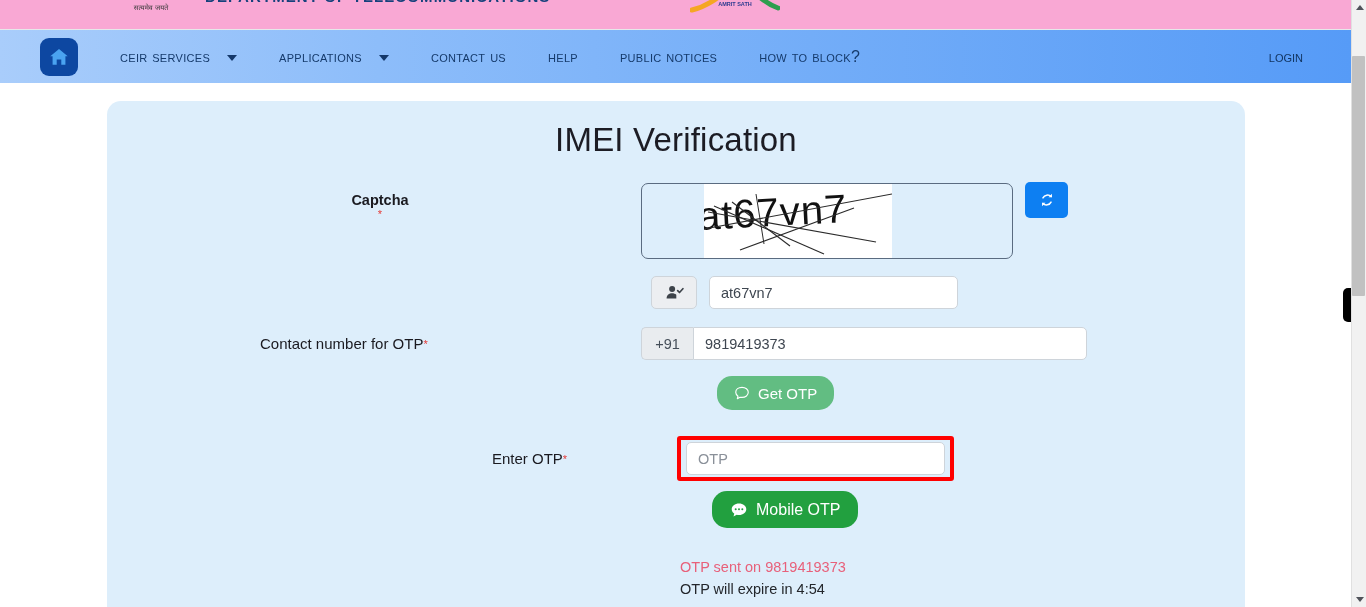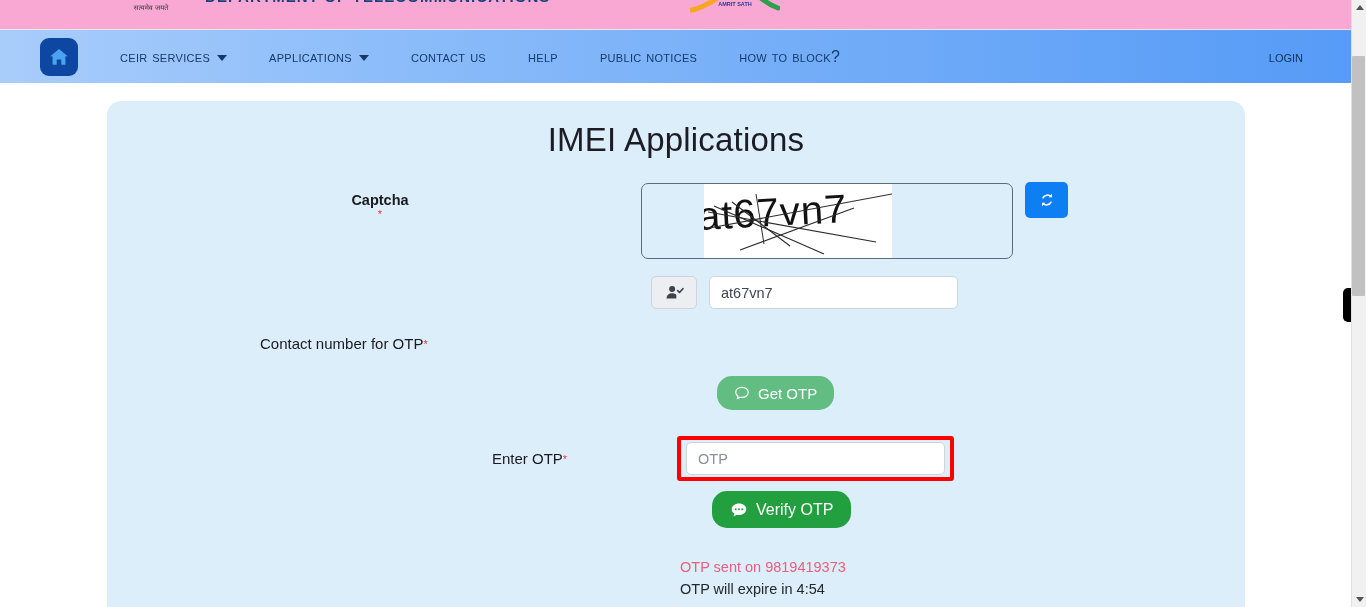--- a/index.html
+++ b/index.html
@@ -102,21 +102,21 @@
     color: #153a6b;
     font-size: 16px;
     font-variant: small-caps;
     text-transform: lowercase;
     letter-spacing: 0.3px;
     margin-right: 42px;
     white-space: nowrap;
     cursor: pointer;
     display: flex;
     align-items: center;
-    gap: 7px;
+    gap: 17px;
   }
   .caret {
     display: inline-block;
     width: 0; height: 0;
     border-left: 5px solid transparent;
     border-right: 5px solid transparent;
     border-top: 6px solid #14386a;
     margin-top: 2px;
   }
   .login-link {
@@ -374,21 +374,21 @@
       </div>
       <div class="nav-item">
         <span>How to block?</span>
       </div>
     </div>
 
     <div class="login-link">Login</div>
   </div>
 
   <div class="card">
-    <div class="card-title">IMEI Applications</div>
+    <div class="card-title">IMEI Verification</div>
   </div>
 
   <div class="form-row" style="left:260px; top:192px; width:240px; justify-content:flex-start;flex-direction:column;">
     <span class="f-label bold">Captcha</span>
       <span class="req">*</span>
   </div>
 
   <div class="captcha-box">
     <div class="captcha-img">
       <div class="captcha-text">at67vn7</div>
@@ -421,20 +421,24 @@
       </svg>
     </div>
     <input class="txt-input" style="width: 249px; margin-left: 12px;" placeholder="Captcha" value="at67vn7">
   </div>
 
   <div class="form-row" style="left:260px; top:335px;">
     <span class="f-label">Contact number for OTP</span>
       <span class="req">*</span>
   </div>
 
+  <div class="form-row" style="left:641px; top:327px;">
+    <div class="prefix">+91</div>
+    <input class="txt-input" style="width: 394px; border-radius: 0px 5px 5px 0px;" placeholder="Mobile Number" value="9819419373">
+  </div>
 
   <button class="btn btn-getotp" style="position:absolute; left:717px; top:376px;">
     <svg width="16" height="16" viewBox="0 0 24 24">
       <path d="M12 3.6 C6.6 3.6 2.6 6.8 2.6 11 C2.6 13.3 3.9 15.4 6 16.8 L5 20.6 L9 18.3 C9.9 18.5 11 18.6 12 18.6 C17.4 18.6 21.4 15.3 21.4 11 C21.4 6.8 17.4 3.6 12 3.6 Z" fill="none" stroke="#ffffff" stroke-width="1.7" stroke-linejoin="round"></path>
     </svg>
     <span>Get OTP</span>
   </button>
 
   <div class="form-row" style="left:492px; top:450px;">
     <span class="f-label">Enter OTP</span>
@@ -444,21 +448,21 @@
   <input class="txt-input" style="position: absolute; left: 686px; top: 442px; width: 259px; height: 33px;" placeholder="OTP">
   <div class="highlight-box"></div>
 
   <button class="btn btn-verify" style="position:absolute; left:712px; top:491px;">
     <svg width="18" height="18" viewBox="0 0 24 24">
       <path d="M12 3.4 C6.5 3.4 2.3 6.7 2.3 11 C2.3 13.3 3.6 15.4 5.7 16.8 L4.7 20.8 L8.9 18.4 C9.9 18.6 10.9 18.7 12 18.7 C17.5 18.7 21.7 15.3 21.7 11 C21.7 6.7 17.5 3.4 12 3.4 Z" fill="#ffffff"></path>
       <circle cx="7.6" cy="11" r="1.35" fill="#22a03f"></circle>
       <circle cx="12" cy="11" r="1.35" fill="#22a03f"></circle>
       <circle cx="16.4" cy="11" r="1.35" fill="#22a03f"></circle>
     </svg>
-    <span>Verify OTP</span>
+    <span>Mobile OTP</span>
   </button>
 
   <div class="status-sent">OTP sent on 9819419373</div>
   <div class="status-expire">OTP will expire in 4:54</div>
 
   <div class="scroll-track">
     <div class="scroll-arrow up">
       <span class="arr-up"></span>
     </div>
     <div class="scroll-thumb"></div>

